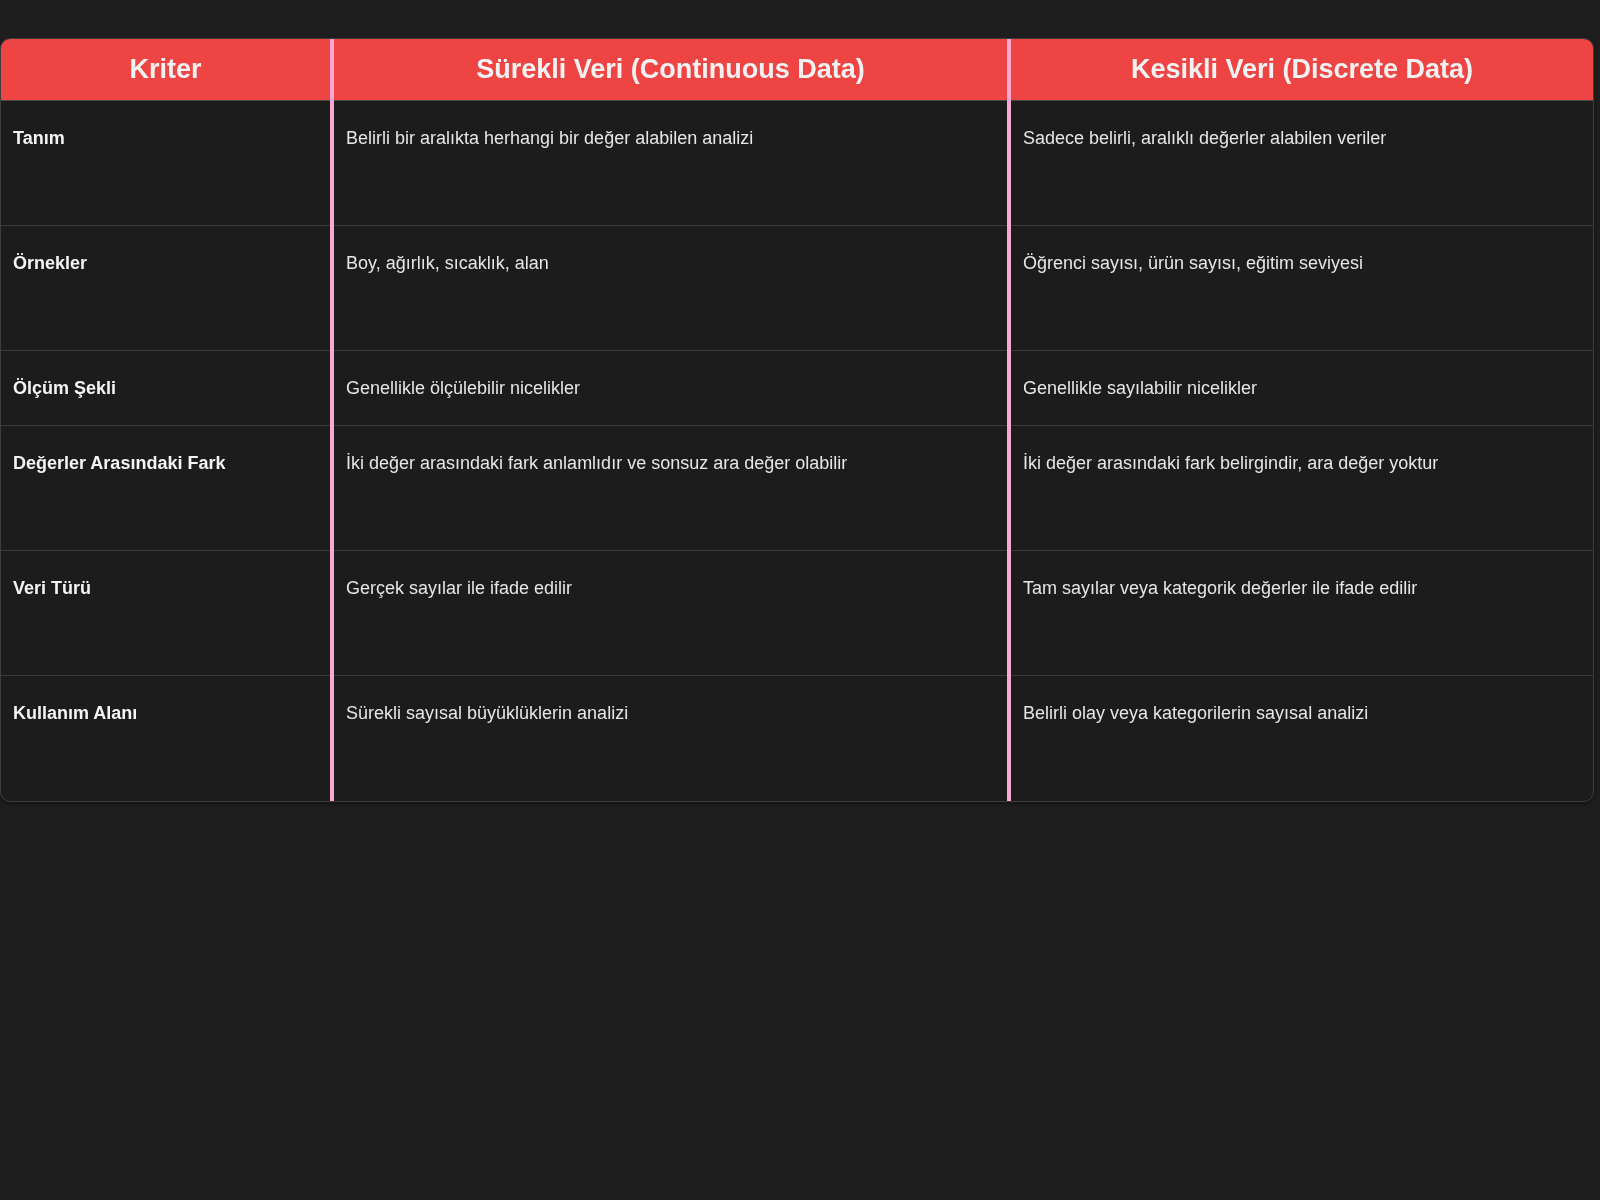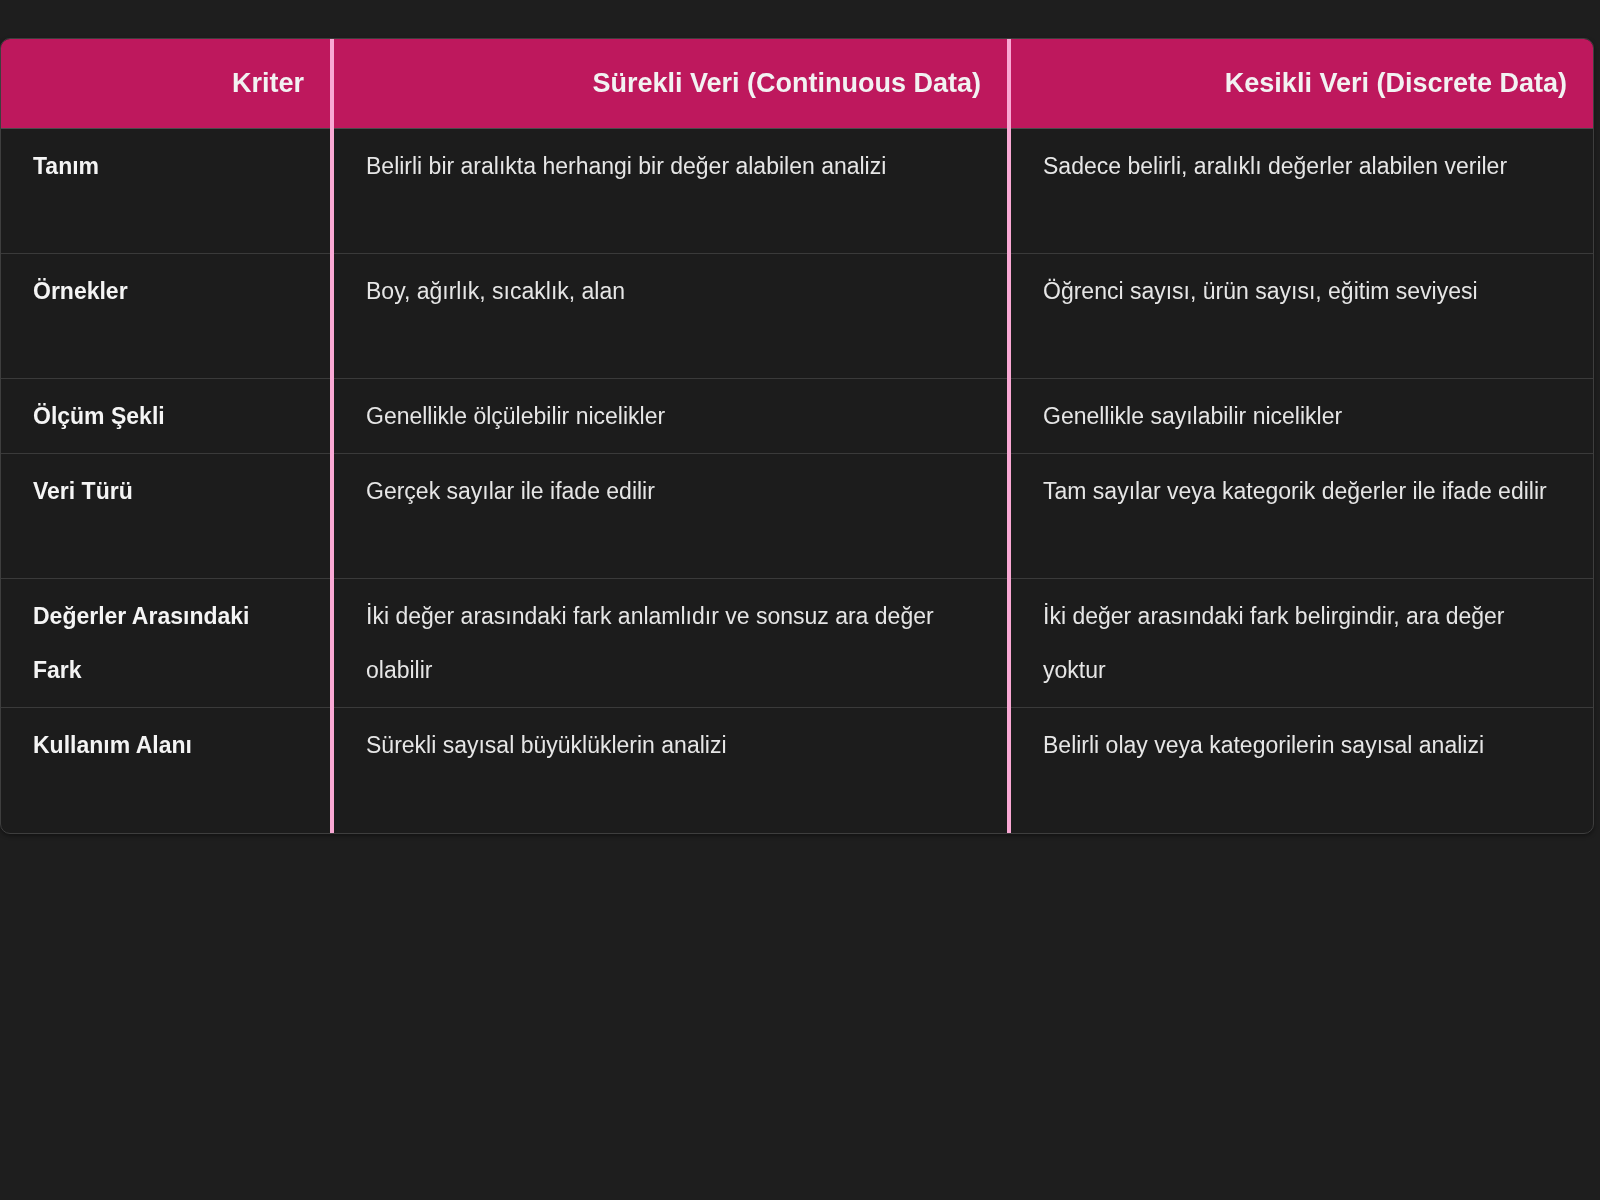--- a/index.html
+++ b/index.html
@@ -10,26 +10,26 @@
   }
   .table-wrap {
     position:absolute; left:0; top:38px; width:1592px;
     border:1px solid #3e3e3e; border-radius:10px; overflow:hidden;
     background:#1c1c1c;
     box-shadow: 0 2px 4px rgba(0,0,0,0.4);
   }
   table { border-collapse:collapse; width:100%; table-layout:fixed; }
   col.c1 { width:331px; } col.c2 { width:677px; } col.c3 { width:584px; }
   thead th {
-    background:#be185d; color:#f2f2f2; font-weight:bold; font-size:27px;
-    text-align:right; height:89px; padding:0 26px; border-bottom:1px solid #4a4a4a;
+    background:#ef4444; color:#f2f2f2; font-weight:bold; font-size:27px;
+    text-align:center; height:61px; padding:0 26px; border-bottom:1px solid #4a4a4a;
   }
   th + th, td + td { border-left:4px solid #f9a8d4; }
   tbody td {
-    vertical-align:top; font-size:23px; line-height:54px; padding:10px 26px 10px 32px;
+    vertical-align:top; font-size:18px; line-height:54px; padding:10px 26px 10px 12px;
     border-top:1px solid #3a3a3a; color:#e6e6e6;
   }
   tbody tr:first-child td { border-top:none; }
   td.crit { font-weight:bold; color:#f4f4f4; }
 </style>
 </head>
 <body>
 
 <div class="table-wrap">
   <table>
@@ -55,28 +55,28 @@
         <td class="crit">Örnekler</td>
         <td>Boy, ağırlık, sıcaklık, alan</td>
         <td>Öğrenci sayısı, ürün sayısı, eğitim seviyesi</td>
       </tr>
       <tr style="height:72px">
         <td class="crit">Ölçüm Şekli</td>
         <td>Genellikle ölçülebilir nicelikler</td>
         <td>Genellikle sayılabilir nicelikler</td>
       </tr>
       <tr style="height:125px">
+        <td class="crit">Değerler Arasındaki Fark</td>
+        <td>İki değer arasındaki fark anlamlıdır ve sonsuz ara değer olabilir</td>
+        <td>İki değer arasındaki fark belirgindir, ara değer yoktur</td>
+      </tr>
+      <tr style="height:125px">
         <td class="crit">Veri Türü</td>
         <td>Gerçek sayılar ile ifade edilir</td>
         <td>Tam sayılar veya kategorik değerler ile ifade edilir</td>
-      </tr>
-      <tr style="height:125px">
-        <td class="crit">Değerler Arasındaki Fark</td>
-        <td>İki değer arasındaki fark anlamlıdır ve sonsuz ara değer olabilir</td>
-        <td>İki değer arasındaki fark belirgindir, ara değer yoktur</td>
       </tr>
       <tr style="height:125px">
         <td class="crit">Kullanım Alanı</td>
         <td>Sürekli sayısal büyüklüklerin analizi</td>
         <td>Belirli olay veya kategorilerin sayısal analizi</td>
       </tr>
     </tbody>
   </table>
 </div>
 

